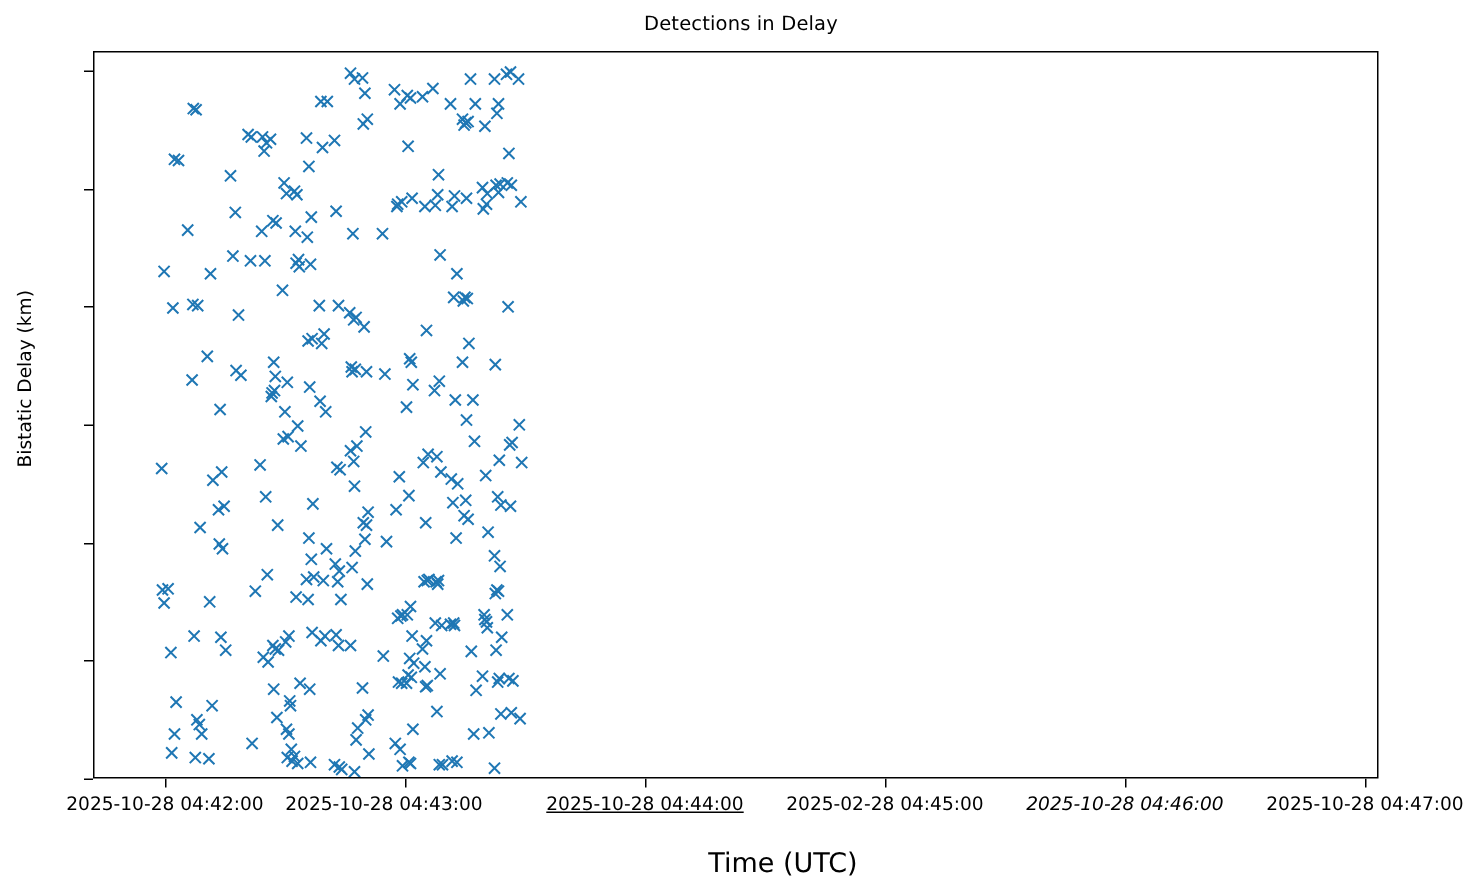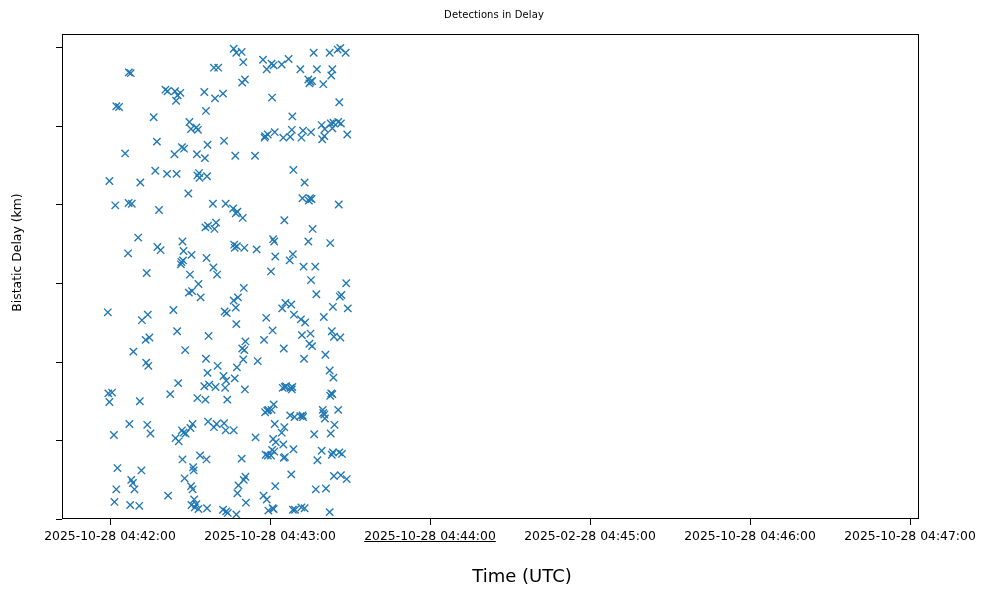--- a/index.html
+++ b/index.html
@@ -18,21 +18,21 @@
     width: 988px;
     height: 590px;
     background: #ffffff;
   }
   #chart-title {
     position: absolute;
     left: 0;
     top: 9px;
     width: 988px;
     text-align: center;
-    font-size: 10px;
+    font-size: 13px;
     color: #000000;
     letter-spacing: 0.1px;
   }
   
   #axes {
     position: absolute;
     left: 62px;
     top: 34px;
     width: 857px;
     height: 485px;
@@ -114,24 +114,24 @@
       <div class="ytickmark" style="top: 519px;"></div>
       <div class="ytickmark" style="top: 440.333px;"></div>
       <div class="ytickmark" style="top: 361.667px;"></div>
       <div class="ytickmark" style="top: 283px;"></div>
       <div class="ytickmark" style="top: 204.333px;"></div>
       <div class="ytickmark" style="top: 125.667px;"></div>
       <div class="ytickmark" style="top: 47px;"></div>
     </div>
   <div id="xtick-labels">
       <div class="xtick" style="left: 110px;">2025-10-28 04:42:00</div>
-      <div class="xtick" style="left: 270px;">2025-10-28 04:43:00</div>
+      <div class="xtick" style="left: 256px;">2025-10-28 04:43:00</div>
       <div class="xtick" style="left: 430px; text-decoration: underline;">2025-10-28 04:44:00</div>
       <div class="xtick" style="left: 590px;">2025-02-28 04:45:00</div>
-      <div class="xtick" style="left: 750px;">2025-10-28 04:46:00</div>
+      <div class="xtick" style="left: 750px; font-style: italic;">2025-10-28 04:46:00</div>
       <div class="xtick" style="left: 910px;">2025-10-28 04:47:00</div>
     </div>
   <div id="xtick-marks">
       <div class="xtickmark" style="left: 110px;"></div>
       <div class="xtickmark" style="left: 270px;"></div>
       <div class="xtickmark" style="left: 430px;"></div>
       <div class="xtickmark" style="left: 590px;"></div>
       <div class="xtickmark" style="left: 750px;"></div>
       <div class="xtickmark" style="left: 910px;"></div>
     </div>

